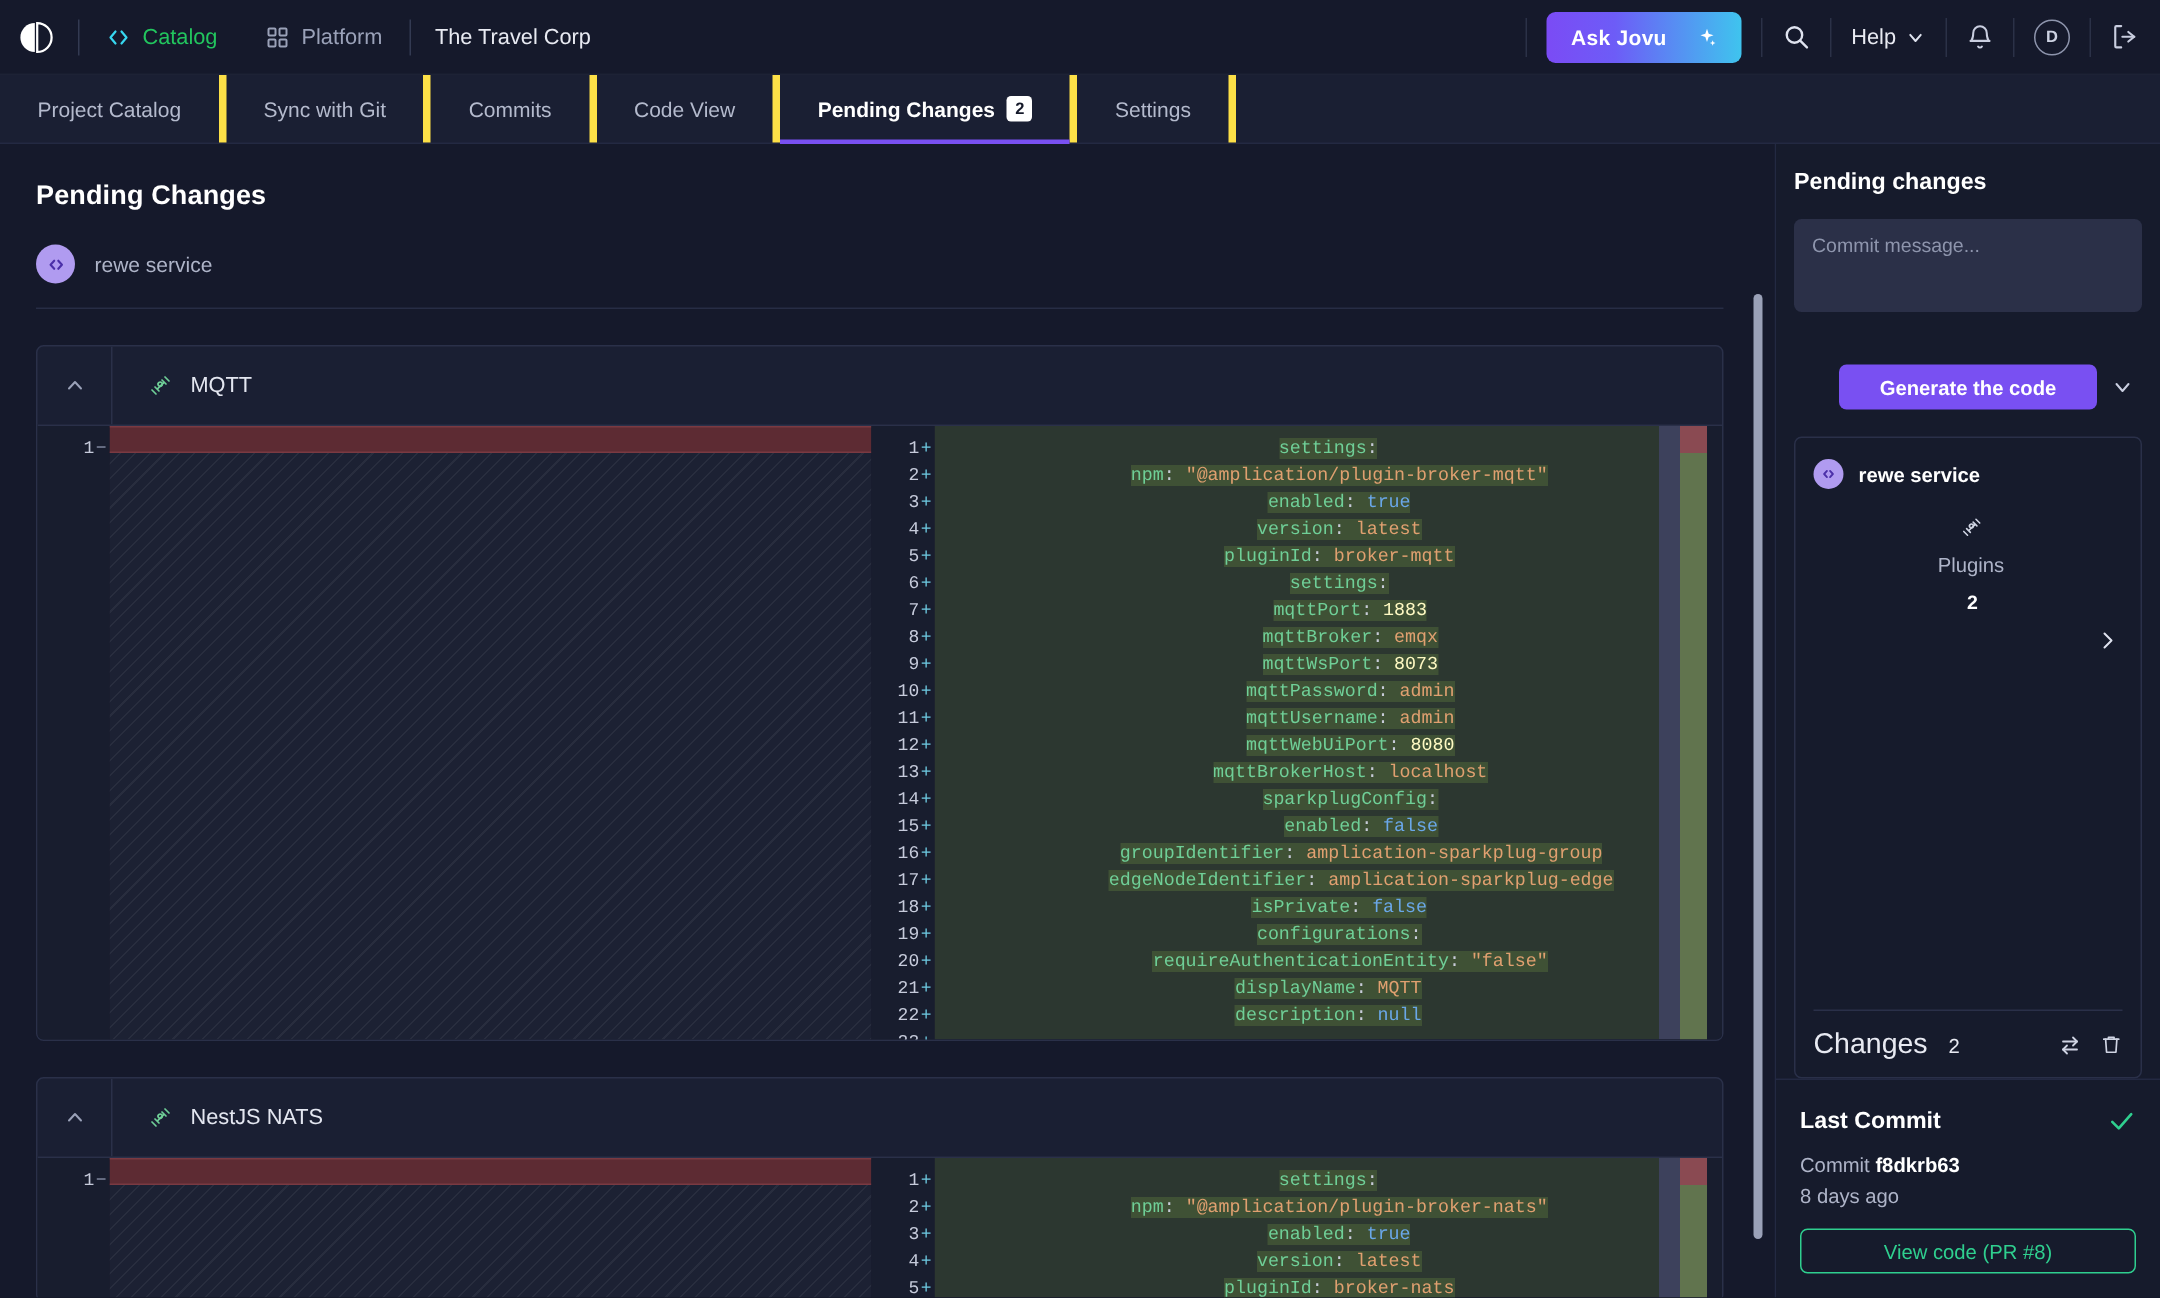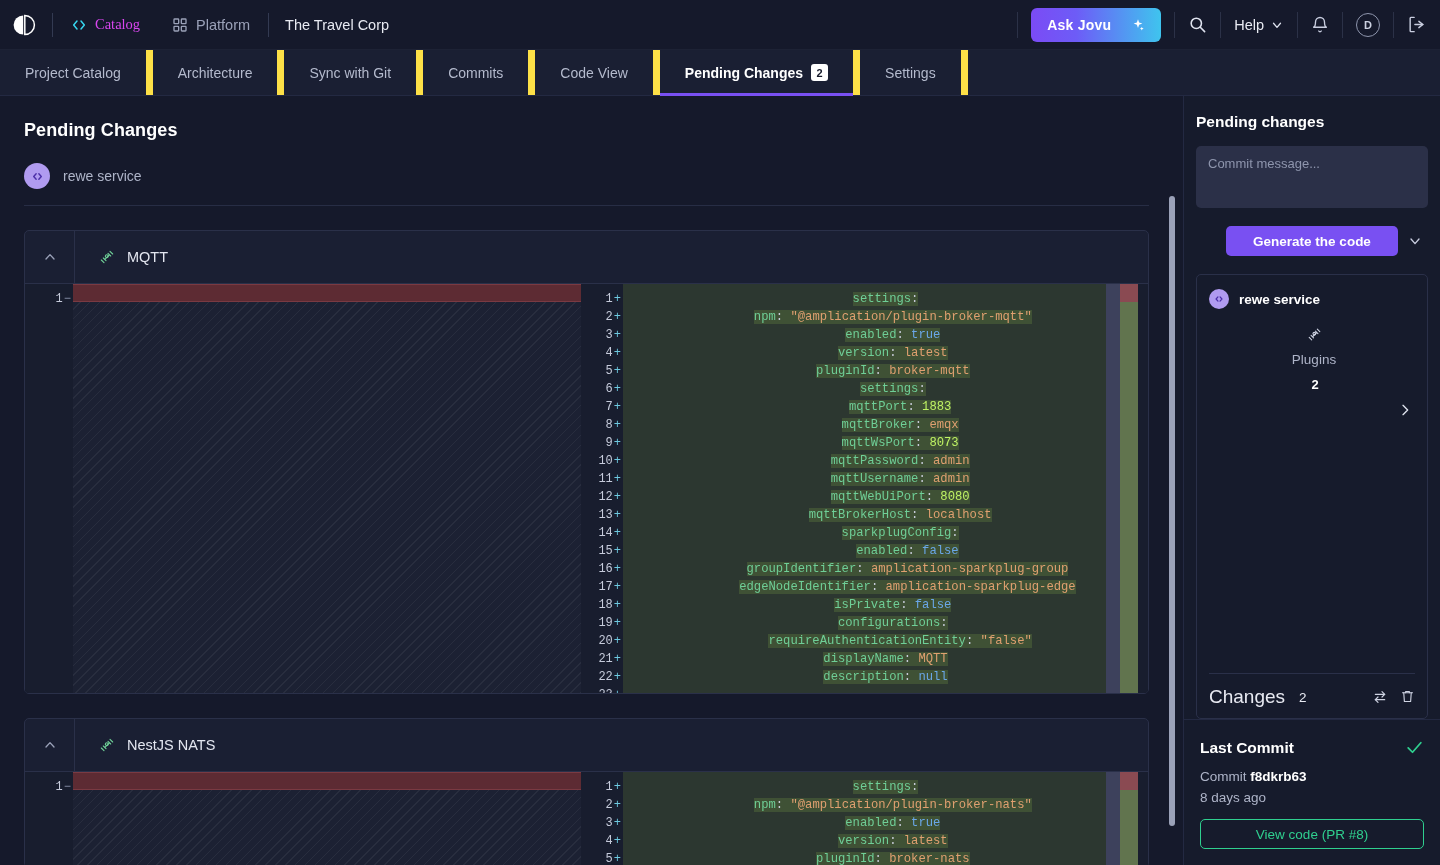--- a/index.html
+++ b/index.html
@@ -20,21 +20,21 @@
     padding: 0 14px 0 12px;
     border-bottom: 1px solid #1d2235;
   }
   .logo-mark { width: 24px; height: 24px; display: block; }
   .vdiv { width: 1px; height: 24px; background: #333a52; margin: 0 16px; flex: none; }
   .nav-item {
     display: flex; align-items: center; gap: 8px;
     font-size: 14.5px; color: #9aa1b8; padding: 4px 2px; cursor: pointer;
     white-space: nowrap;
   }
-  .nav-item.active { color: #d946ef; font-family: Liberation Serif, serif; }
+  .nav-item.active { color: #22c55e; }
   .nav-item.active .nav-ico svg { stroke: #37d7f0; }
   .nav-ico { display: flex; align-items: center; }
   .nav-plain { font-size: 14.5px; color: #e8eaf2; white-space: nowrap; }
   .spacer { flex: 1 1 auto; }
 
   .ask-jovu {
     display: flex; align-items: center; gap: 20px;
     background: linear-gradient(90deg, #7b4bf5 0%, #6d5cf7 35%, #3fc4ee 100%);
     color: #ffffff; font-size: 14px; font-weight: 700;
     border-radius: 6px; padding: 9px 16px; cursor: pointer;
@@ -58,21 +58,21 @@
   .tabbar {
     height: 46px; width: 1440px;
     background: #1a1f33;
     display: flex; align-items: stretch;
     border-bottom: 1px solid #232942;
   }
   .tab {
     display: flex; align-items: center; gap: 8px;
     padding: 0 25px; font-size: 14px; color: #b4bacd;
     cursor: pointer; position: relative;
-    border-right: 7px solid #fde047;
+    border-right: 5px solid #fde047;
   }
   .tab:first-child { border-left: none; }
   .tab.active { color: #ffffff; font-weight: 700; }
   .tab.active::after {
     content:""; position: absolute; left: 0; right: 0; bottom: -1px;
     height: 3px; background: #7950f2;
   }
   .tab-badge {
     background: #ffffff; color: #141829;
     font-size: 11px; font-weight: 700;
@@ -161,21 +161,21 @@
     font-family: "Liberation Mono", monospace;
     font-size: 12.2px; padding-top: 6px;
     white-space: pre;
   }
   .cline { height: 18px; line-height: 18px; text-align: center; }
   .cline span.seg { background: #3f5135; }
   .k { color: #6fcf97; }       
   .p { color: #c7cbd8; }       
   .s { color: #e0a070; }       
   .b { color: #6aa7e8; }       
-  .n { color: #bef264; }       
+  .n { color: #fef9c3; }       
 
   .add-bg { position:absolute; left:0; top:0; bottom:0; right: 42px; background: #2c3730; }
 
   .overview {
     width: 42px; flex: none; position: relative; background: #181d2e;
   }
   .ov-track { position:absolute; left: 0; top:0; bottom:0; width: 14px; background: #3d415c; }
   .ov-mark { position:absolute; left: 14px; top: 0; width: 18px; background: #61744e; }
   .ov-del { position:absolute; left: 14px; top: 0; width: 18px; height: 18px; background: #8a4a52; }
 
@@ -188,21 +188,21 @@
   .sb-top { padding: 14px 12px 0 12px; }
   .sb-title { font-size: 15.5px; font-weight: 700; color:#ffffff; padding: 3px 0 0 0; }
   .commit-box {
     margin-top: 15px; height: 62px; background: #2b3048;
     border-radius: 5px; padding: 10px 12px;
     font-size: 13px; color: #8e95ad; cursor: text;
     border: none; width: 100%; resize: none;
     font-family: "Liberation Sans", sans-serif;
   }
   .commit-box::placeholder { color: #8e95ad; }
-  .gen-row { display:flex; align-items:center; gap: 4px; margin-top: 14px; padding-left: 30px; }
+  .gen-row { display:flex; align-items:center; gap: 4px; margin-top: 30px; padding-left: 30px; }
   .gen-btn {
     flex: 1 1 auto; background: #7950f2; color: #fff;
     border: none; border-radius: 5px; height: 30px;
     font-size: 13.5px; font-weight: 700; cursor: pointer;
     font-family: "Liberation Sans", sans-serif;
   }
   .gen-caret { width: 26px; display:flex; align-items:center; justify-content:center; color:#c9cee0; cursor:pointer; }
 
   .sb-card {
     margin: 18px 12px 0 12px; border: 1px solid #2a3049;
@@ -350,23 +350,20 @@
         <path d="M9 3H5a1 1 0 0 0-1 1v16a1 1 0 0 0 1 1h4"></path>
         <polyline points="15 8 20 12 15 16"></polyline>
         <line x1="20" y1="12" x2="10" y2="12"></line>
       </svg>
   </span>
 </div>
 
 <div class="tabbar" id="tabbar">
     <div class="tab">
       <span>Project Catalog</span>
-    </div>
-    <div class="tab">
-      <span>Architecture</span>
     </div>
     <div class="tab">
       <span>Sync with Git</span>
     </div>
     <div class="tab">
       <span>Commits</span>
     </div>
     <div class="tab">
       <span>Code View</span>
     </div>

